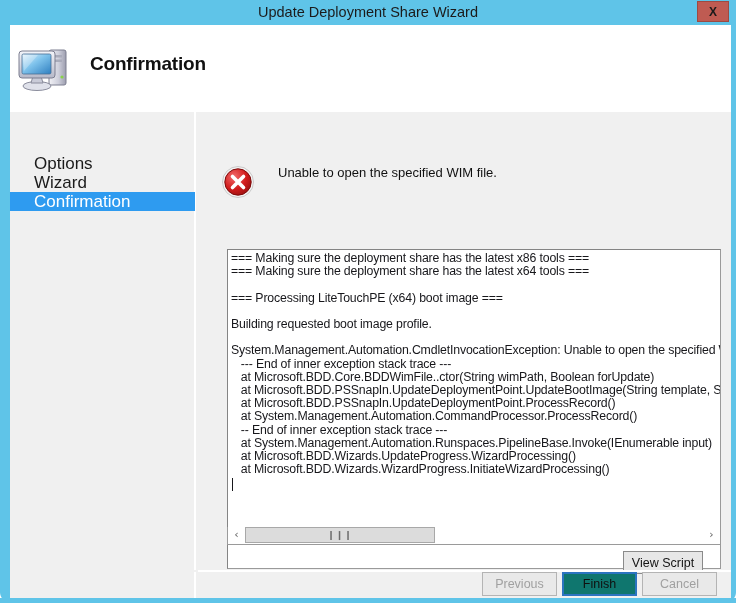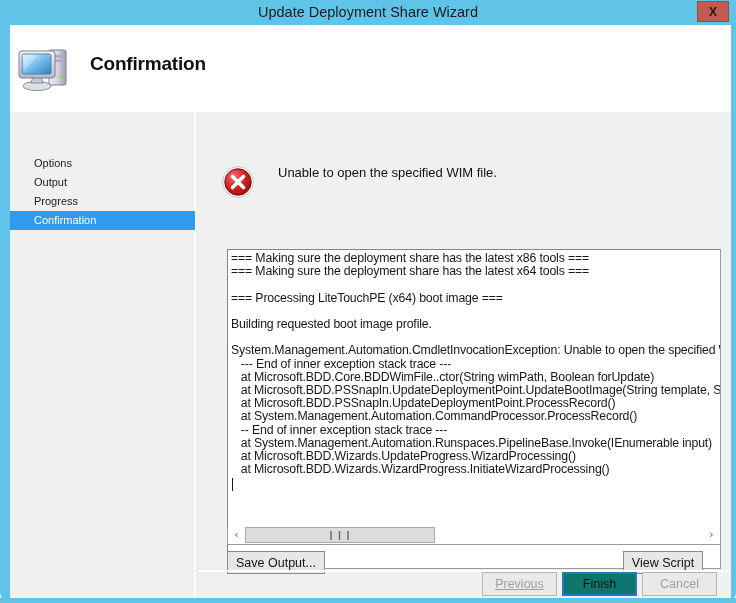--- a/index.html
+++ b/index.html
@@ -118,21 +118,21 @@
   .nav-list {
     position: absolute;
     left: 0;
     top: 42px;
     width: 186px;
   }
   .nav-item {
     height: 19px;
     line-height: 19px;
     padding-left: 24px;
-    font-size: 11px;
+    font-size: 17px;
     color: #1b1b1b;
     white-space: nowrap;
     cursor: default;
   }
   .nav-item.selected {
     background: #2e9bf0;
     color: #ffffff;
     margin-right: 1px;
   }
 
@@ -314,21 +314,21 @@
     font-family: "Liberation Sans", sans-serif;
     font-size: 12.5px;
     background: #e9e9e9;
     border: 1px solid #b4b4b4;
     color: #a0a0a0;
     box-sizing: border-box;
     text-align: center;
     padding: 0;
     cursor: default;
   }
-  .nav-btn.prev  { left: 472px; text-decoration: underline; }
+  .nav-btn.prev  { left: 472px; }
   .nav-btn.finish{
     left: 552px;
     color: #101010;
     background: #0f766e;
     border: 2px solid #2b74c0;
     cursor: pointer;
   }
   .nav-btn.cancel{ left: 632px; }
 
   .bottom-edge {
@@ -386,22 +386,21 @@
         </svg>
       </span>
       <div class="header-title">Confirmation</div>
     </div>
 
     <div class="body-area">
 
       <div class="sidebar">
         <div class="nav-list">
           <div class="nav-item">Options</div>
-          <div class="nav-item">Output</div>
-          <div class="nav-item">Progress</div>
+          <div class="nav-item">Wizard</div>
           <div class="nav-item selected">Confirmation</div>
         </div>
       </div>
 
       <div class="content">
 
         <div class="err-row">
           <span class="err-icon">
             <svg width="34" height="34" viewBox="0 0 34 34">
               <defs>
@@ -443,21 +442,20 @@
         <div class="hscroll">
           <div class="sb-arrow">‹</div>
           <div class="sb-track">
             <div class="sb-thumb">
               <span class="sb-grip">❙❙❙</span>
             </div>
           </div>
           <div class="sb-arrow">›</div>
         </div>
 
-        <button class="btn save-output">Save Output...</button>
         <button class="btn view-script">View Script</button>
 
       </div>
 
       <div class="footer-divider-left"></div>
       <div class="footer"></div>
 
       <div class="nav-buttons">
         <button class="nav-btn prev">Previous</button>
         <button class="nav-btn finish">Finish</button>

